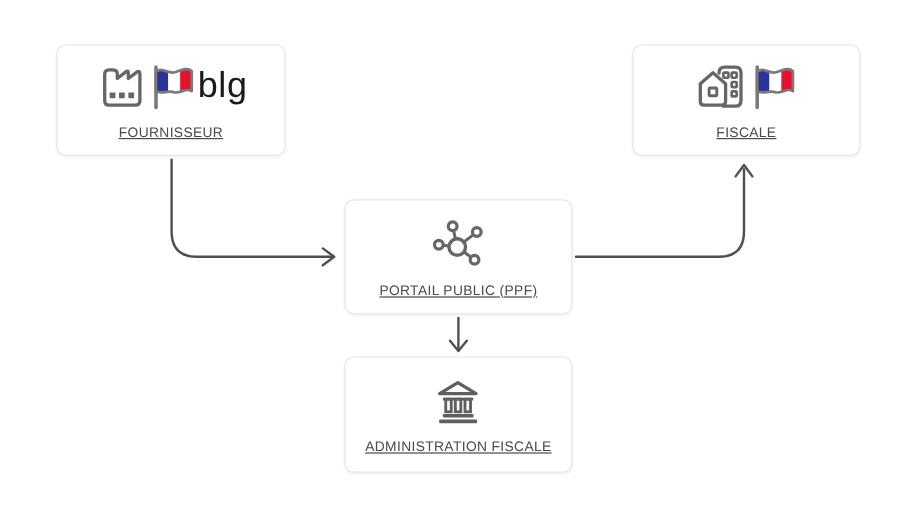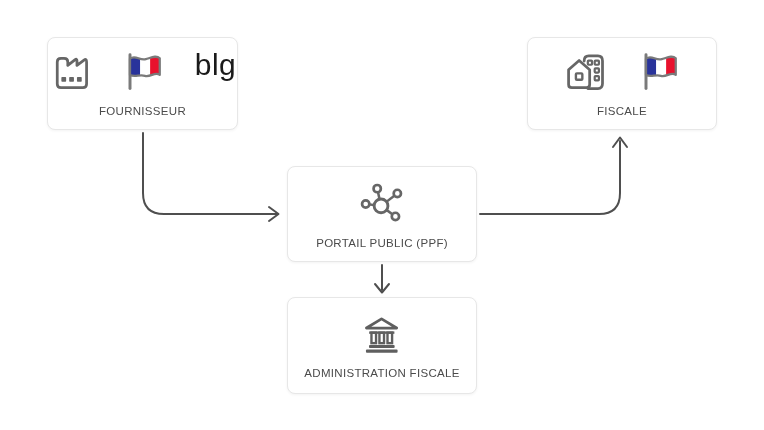--- a/index.html
+++ b/index.html
@@ -27,28 +27,29 @@
     justify-content: center;
     gap: 11px;
     box-sizing: border-box;
   }
   .node-fournisseur { left: 47px;  top: 37px;  width: 191px; height: 93px; }
   .node-acheteur    { left: 527px; top: 37px;  width: 190px; height: 93px; }
   .node-ppf         { left: 287px; top: 166px; width: 190px; height: 96px; }
   .node-fiscale     { left: 287px; top: 297px; width: 190px; height: 97px; }
   .icon-row {
     display: flex;
-    align-items: flex-start;
-    gap: 30px;
+    align-items: center;
+    gap: 0;
   }
   .node-label {
     font-size: 11.5px;
     letter-spacing: 0.3px;
     color: #4b4b4b;
     white-space: nowrap;
+    text-decoration: underline;
   }
   .blg-logo {
     font-size: 30px;
     line-height: 1;
     color: #1a1a1a;
     font-weight: 500;
     letter-spacing: 0.5px;
   }
   .edges-overlay {
     position: absolute;

